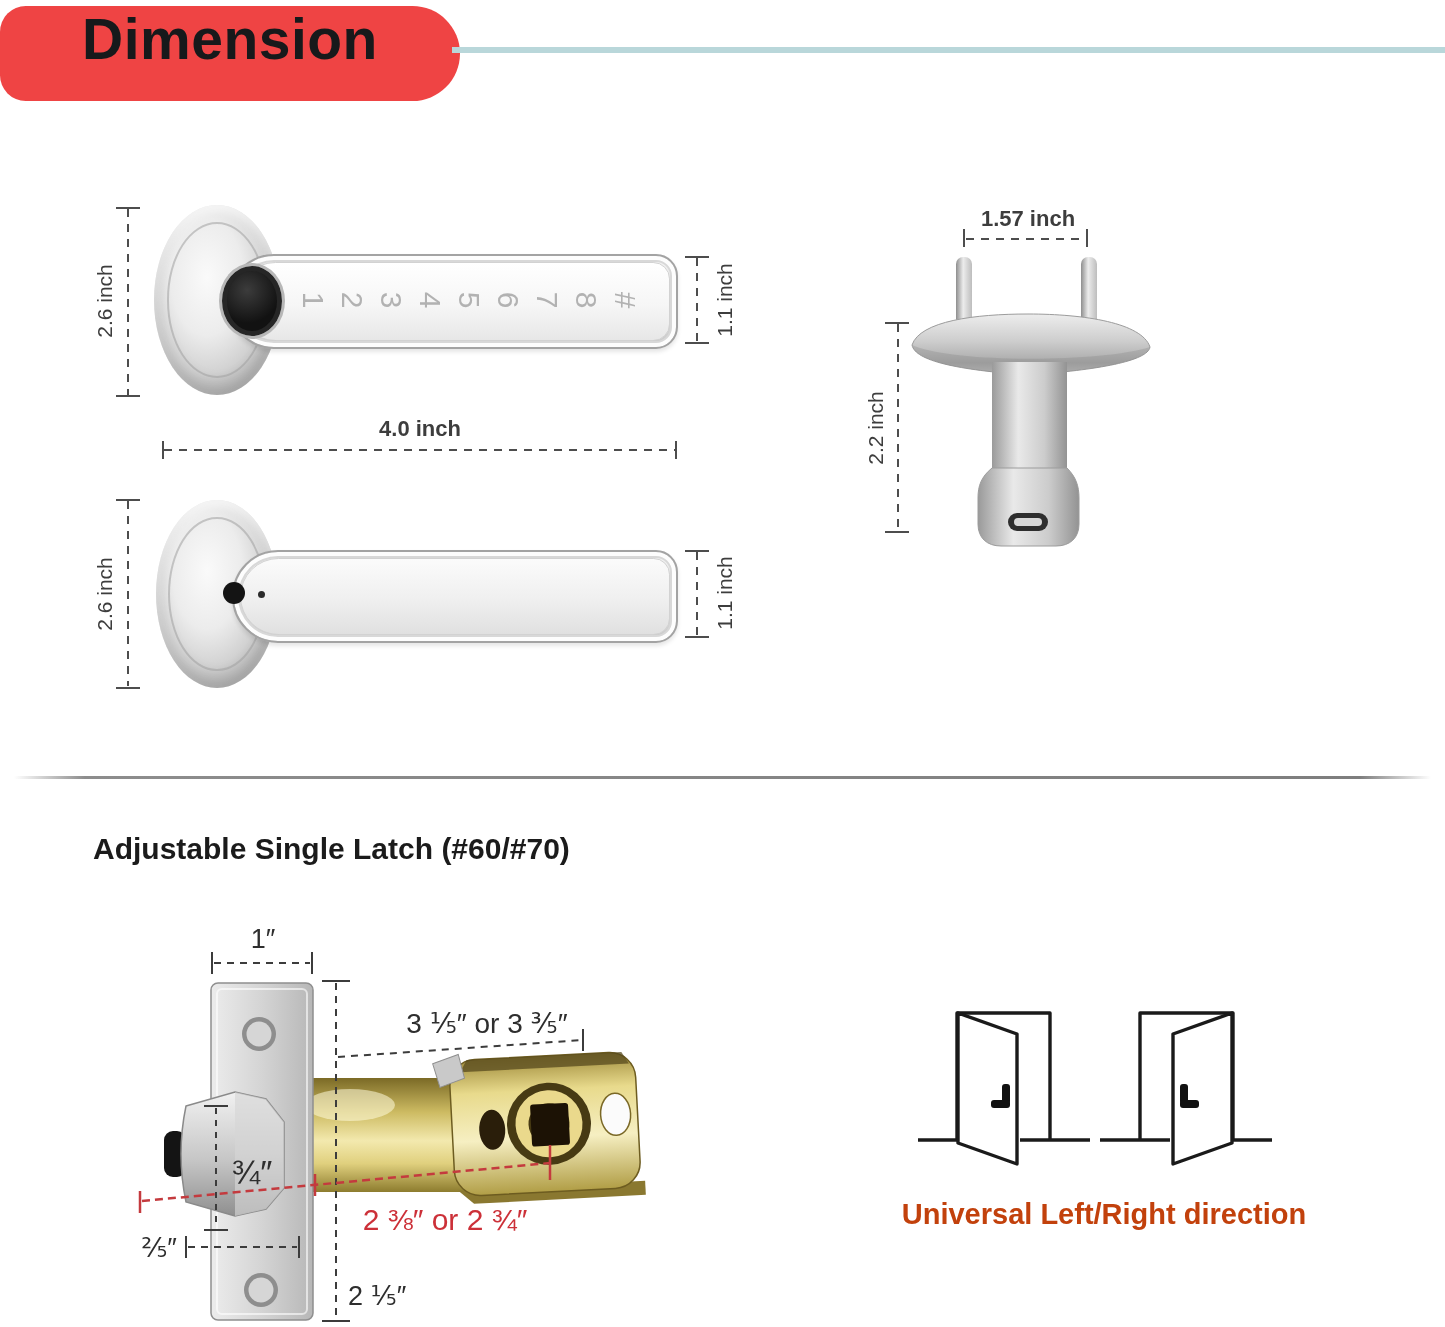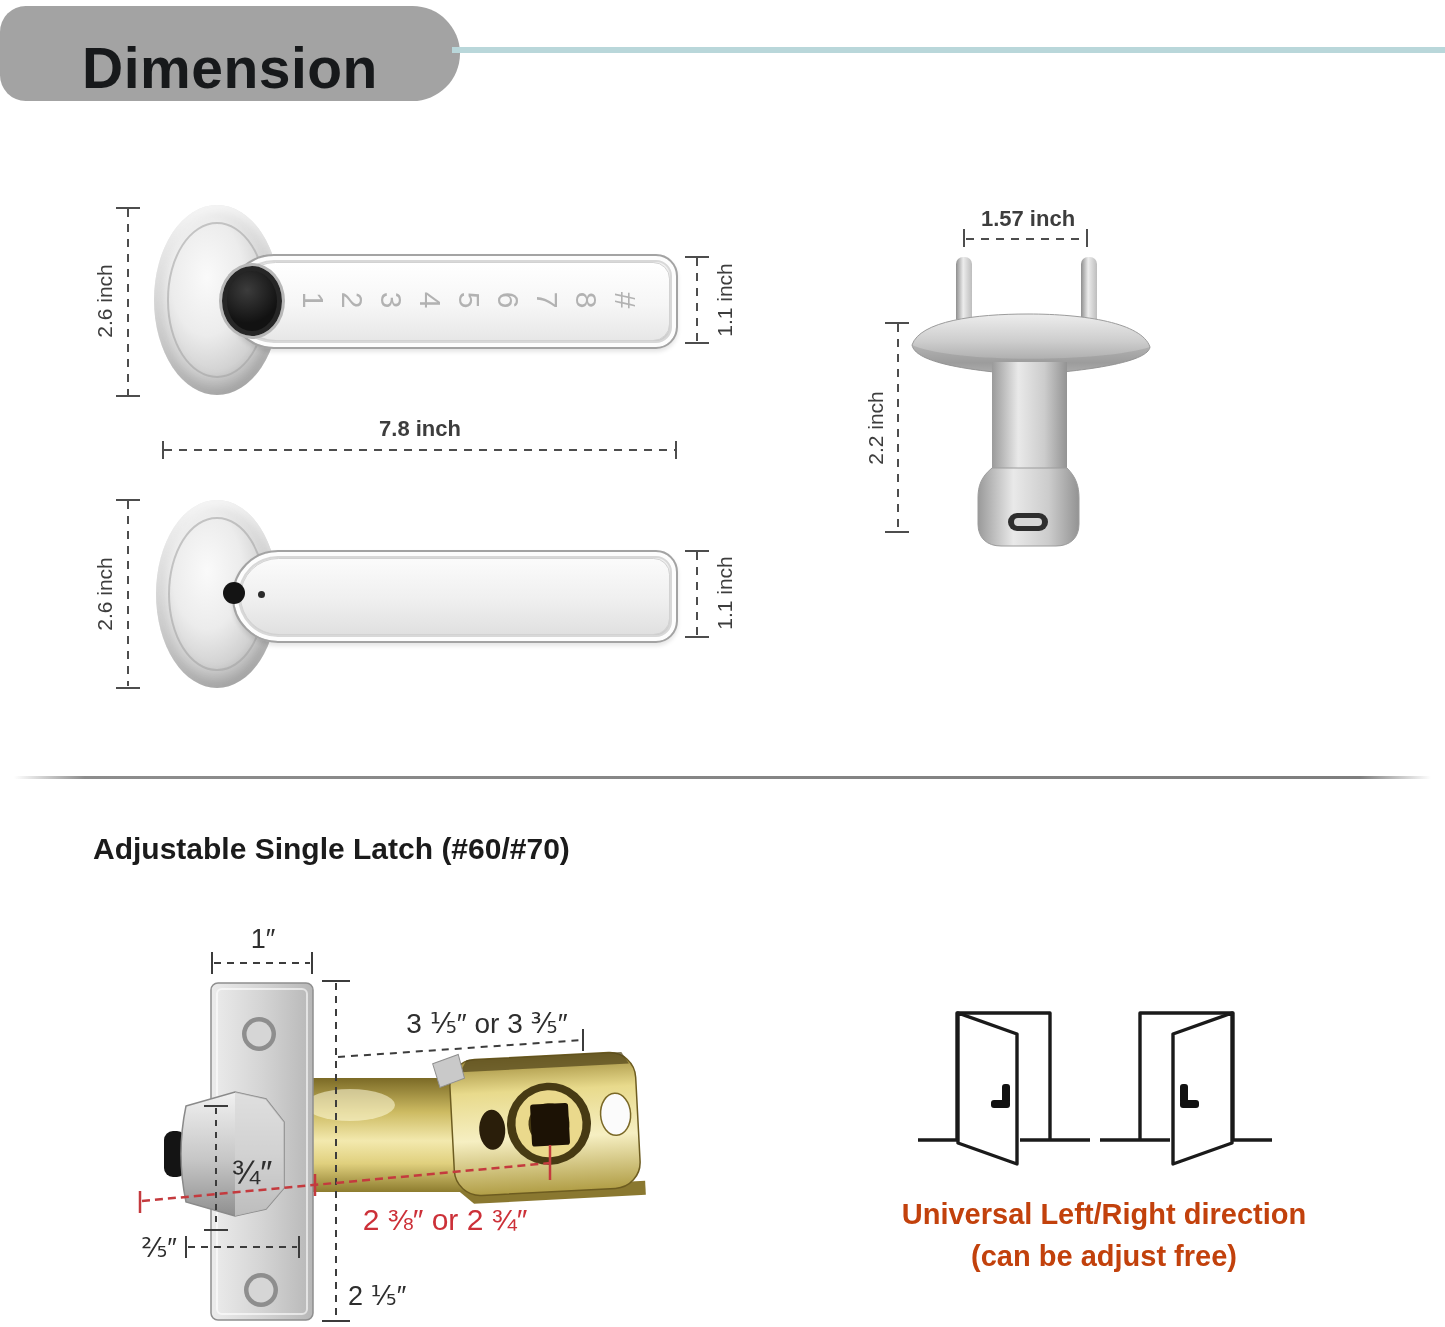--- a/index.html
+++ b/index.html
@@ -1,21 +1,21 @@
 <!DOCTYPE html>
 <html><head>
 <meta charset="utf-8">
 <style>
   html,body{margin:0;padding:0;background:#fff;}
   .canvas{position:relative;width:1445px;height:1327px;background:#ffffff;overflow:hidden;
           font-family:"Liberation Sans","DejaVu Sans",sans-serif;}
 
   
-  .banner{position:absolute;left:0;top:6px;width:460px;height:95px;background:#a3a3a3;
-          border-radius:26px 48px 48px 26px;display:flex;align-items:flex-end;justify-content:center;}
+  .banner{position:absolute;left:0;top:6px;width:460px;height:95px;background:#ef4444;
+          border-radius:26px 48px 48px 26px;display:flex;align-items:flex-start;justify-content:center;}
   .banner-title{font-size:57px;font-weight:bold;color:#17191b;letter-spacing:0.5px;}
   .banner-line{position:absolute;left:452px;top:47px;right:0;height:6px;background:#b9d7da;}
 
   
   .dash-v{position:absolute;width:2px;background:repeating-linear-gradient(180deg,#4d4d4d 0 8px,transparent 8px 15px);}
   .dash-h{position:absolute;height:2px;background:repeating-linear-gradient(90deg,#4d4d4d 0 8px,transparent 8px 15px);}
   .tick-h{position:absolute;height:2px;width:24px;background:#4d4d4d;}
   .tick-v{position:absolute;width:2px;height:18px;background:#4d4d4d;}
   .vlabel{position:absolute;width:90px;height:26px;display:flex;align-items:center;justify-content:center;
           transform:rotate(-90deg);font-size:21px;color:#3d3d3d;white-space:nowrap;}
@@ -79,21 +79,21 @@
   <div class="tick-h" style="left:116px;top:207px;"></div>
   <div class="tick-h" style="left:116px;top:395px;"></div>
   <div class="dash-v" style="left:127px;top:209px;height:187px;"></div>
   <div class="vlabel" style="left:60px;top:288px;">2.6 inch</div>
 
   <div class="tick-h" style="left:685px;top:256px;"></div>
   <div class="tick-h" style="left:685px;top:342px;"></div>
   <div class="dash-v" style="left:696px;top:258px;height:85px;"></div>
   <div class="vlabel" style="left:680px;top:287px;">1.1 inch</div>
 
-  <div class="hlabel" style="left:360px;top:416px;width:120px;">7.8 inch</div>
+  <div class="hlabel" style="left:360px;top:416px;width:120px;">4.0 inch</div>
   <div class="tick-v" style="left:162px;top:441px;"></div>
   <div class="tick-v" style="left:675px;top:441px;"></div>
   <div class="dash-h" style="left:164px;top:449px;width:511px;"></div>
 
   <div class="rose" style="left:156px;top:500px;width:122px;height:188px;"></div>
   <div class="lever" style="left:232px;top:550px;width:442px;height:89px;">
     <div class="lever-face plain"></div>
   </div>
   <div class="back-hole" style="left:223px;top:582px;width:22px;height:22px;"></div>
   <div class="back-dot" style="left:258px;top:591px;width:7px;height:7px;"></div>
@@ -248,15 +248,14 @@
       <line x1="13" y1="140" x2="53" y2="140"></line>
       <line x1="115" y1="140" x2="185" y2="140"></line>
       <path d="M52,140 L52,13 L145,13 L145,140"></path>
       <path d="M53,13 L112,34 L112,164 L53,143 Z" fill="#ffffff"></path>
     </g>
     <rect x="97" y="84" width="8" height="20" rx="3" fill="#111"></rect>
     <rect x="86" y="100" width="19" height="8" rx="3" fill="#111"></rect>
   </svg>
 
   <div class="note-line" style="left:874px;top:1198px;">Universal Left/Right direction</div>
-  <div class="note-line" style="left:874px;top:1240px;">(can be adjust free)</div>
 
 </div>
 
 </body></html>

